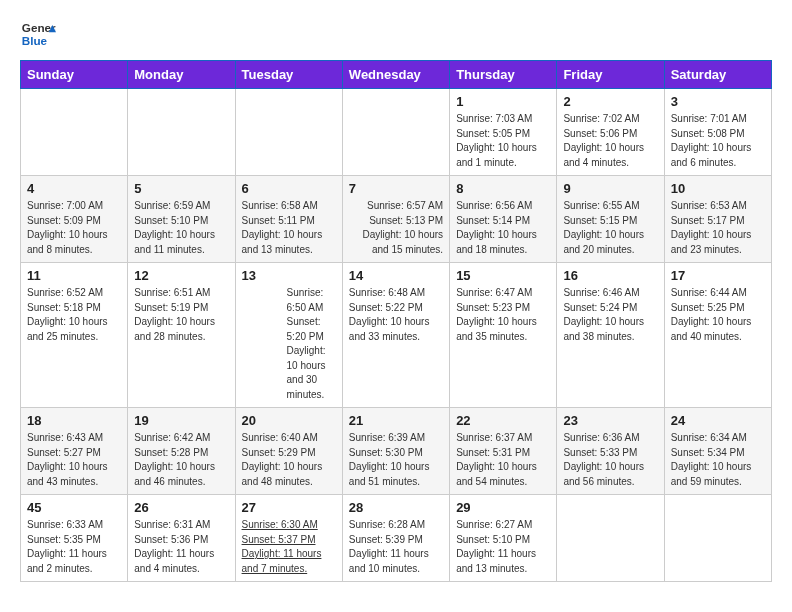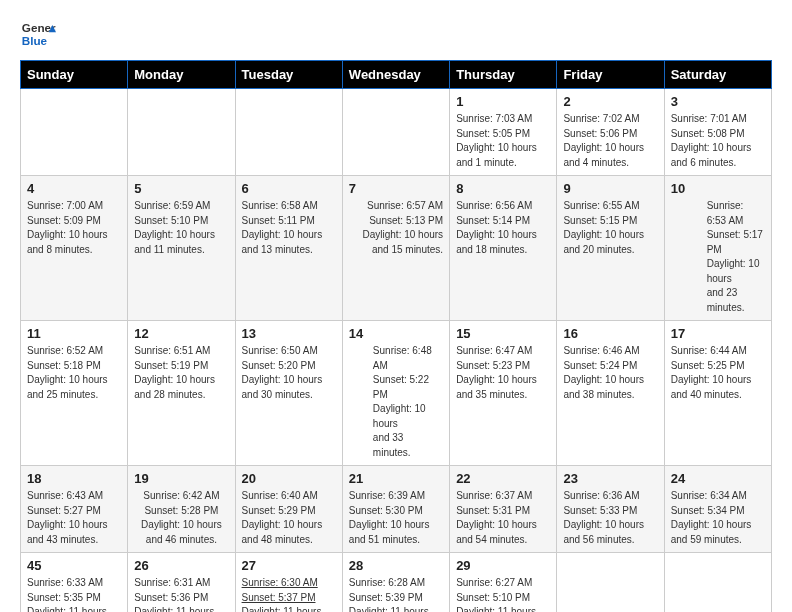--- a/index.html
+++ b/index.html
@@ -36,21 +36,21 @@
     .location-title {
       font-size: 15px;
       color: #444;
     }
     .calendar {
       width: 100%;
       border-collapse: collapse;
       border: 1px solid #ccc;
     }
     .calendar th {
-      background-color: #000000;
+      background-color: #6d28d9;
       color: #fff;
       font-size: 13px;
       font-weight: bold;
       padding: 6px 6px;
       text-align: left;
       border: 1px solid #1565c0;
     }
     .calendar td {
       vertical-align: top;
       border: 1px solid #ccc;
@@ -174,21 +174,21 @@
         </td>
         <td>
           <div class="day-number">9</div>
           <div class="day-info" style="white-space: pre-line;">Sunrise: 6:55 AM
 Sunset: 5:15 PM
 Daylight: 10 hours
 and 20 minutes.</div>
         </td>
         <td>
           <div class="day-number">10</div>
-          <div class="day-info" style="white-space: pre-line; margin-left: 36px;">Sunrise: 6:53 AM
+          <div class="day-info" style="white-space: pre-line;">Sunrise: 6:53 AM
 Sunset: 5:17 PM
 Daylight: 10 hours
 and 23 minutes.</div>
         </td>
       </tr>
       <tr>
         <td>
           <div class="day-number">11</div>
           <div class="day-info" style="white-space: pre-line;">Sunrise: 6:52 AM
 Sunset: 5:18 PM
@@ -197,28 +197,28 @@
         </td>
         <td>
           <div class="day-number">12</div>
           <div class="day-info" style="white-space: pre-line;">Sunrise: 6:51 AM
 Sunset: 5:19 PM
 Daylight: 10 hours
 and 28 minutes.</div>
         </td>
         <td>
           <div class="day-number">13</div>
-          <div class="day-info" style="white-space: pre-line;">Sunrise: 6:50 AM
+          <div class="day-info" style="white-space: pre-line; margin-left: 45px;">Sunrise: 6:50 AM
 Sunset: 5:20 PM
 Daylight: 10 hours
 and 30 minutes.</div>
         </td>
         <td>
           <div class="day-number">14</div>
-          <div class="day-info" style="white-space: pre-line; margin-left: 24px;">Sunrise: 6:48 AM
+          <div class="day-info" style="white-space: pre-line;">Sunrise: 6:48 AM
 Sunset: 5:22 PM
 Daylight: 10 hours
 and 33 minutes.</div>
         </td>
         <td>
           <div class="day-number">15</div>
           <div class="day-info" style="white-space: pre-line;">Sunrise: 6:47 AM
 Sunset: 5:23 PM
 Daylight: 10 hours
 and 35 minutes.</div>
@@ -241,21 +241,21 @@
       <tr class="row-shade">
         <td>
           <div class="day-number">18</div>
           <div class="day-info" style="white-space: pre-line;">Sunrise: 6:43 AM
 Sunset: 5:27 PM
 Daylight: 10 hours
 and 43 minutes.</div>
         </td>
         <td>
           <div class="day-number">19</div>
-          <div class="day-info" style="white-space: pre-line; text-align: center;">Sunrise: 6:42 AM
+          <div class="day-info" style="white-space: pre-line;">Sunrise: 6:42 AM
 Sunset: 5:28 PM
 Daylight: 10 hours
 and 46 minutes.</div>
         </td>
         <td>
           <div class="day-number">20</div>
           <div class="day-info" style="white-space: pre-line;">Sunrise: 6:40 AM
 Sunset: 5:29 PM
 Daylight: 10 hours
 and 48 minutes.</div>

